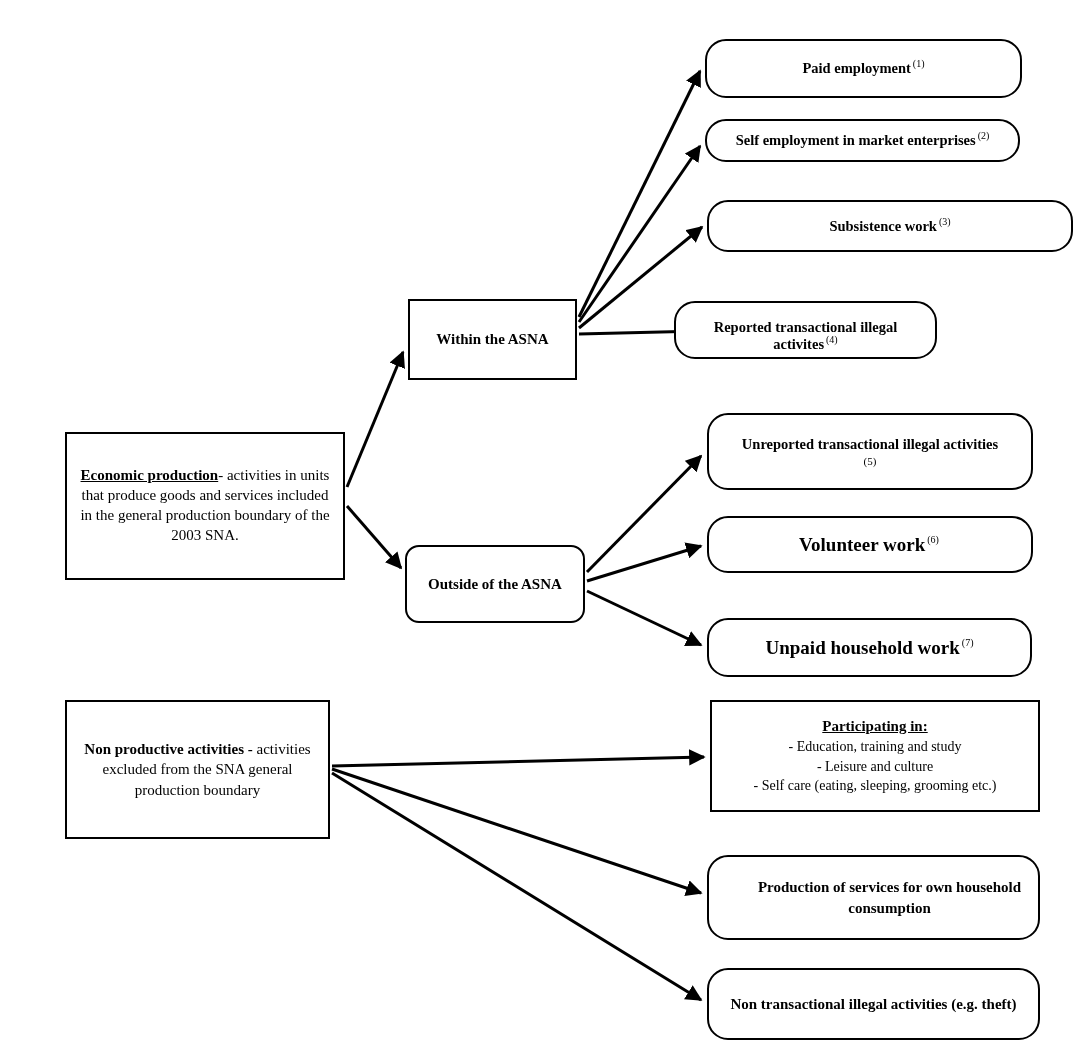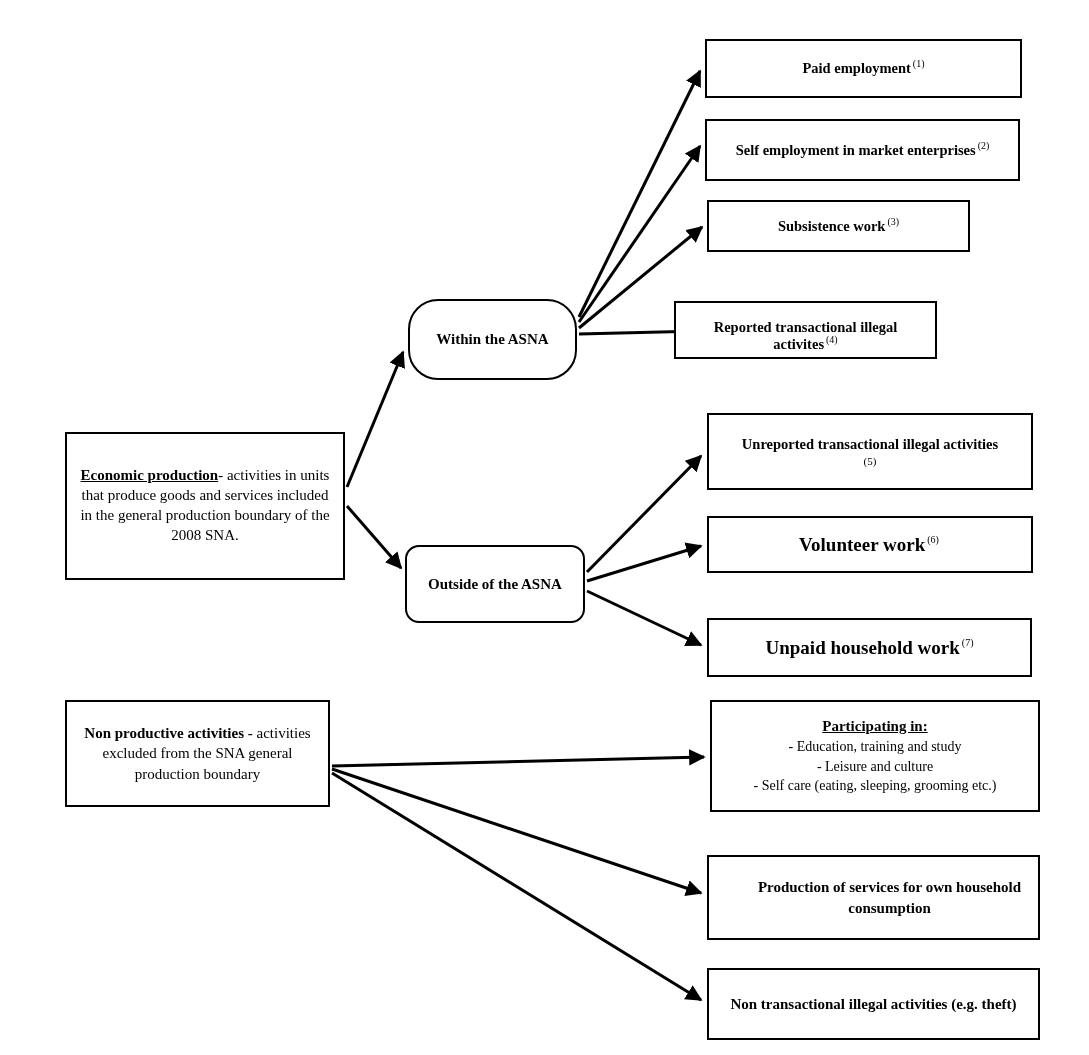--- a/index.html
+++ b/index.html
@@ -26,28 +26,28 @@
     flex-direction: column;
     align-items: center;
     justify-content: center;
     text-align: center;
     padding: 4px 10px;
   }
   .bold { font-weight: bold; }
   .lead { font-weight: bold; text-decoration: underline; }
 
   .econ       { left: 65px;  top: 432px; width: 280px; height: 148px; font-size: 15px; line-height: 1.32; }
-  .nonprod    { left: 65px;  top: 700px; width: 265px; height: 107px; font-size: 15px; line-height: 1.35; }
-  .within     { left: 408px; top: 299px; width: 169px; height: 81px;  font-size: 15px; font-weight: bold; border-radius: 30px; }
+  .nonprod    { left: 65px;  top: 700px; width: 265px; height: 139px; font-size: 15px; line-height: 1.35; }
+  .within     { left: 408px; top: 299px; width: 169px; height: 81px;  font-size: 15px; font-weight: bold; }
   .outside    { left: 405px; top: 545px; width: 180px; height: 78px;  font-size: 15px; font-weight: bold; border-radius: 14px; }
 
-  .rbox { font-weight: bold; font-size: 14.5px; }
+  .rbox { font-weight: bold; font-size: 14.5px; border-radius: 21px; }
   .paid        { left: 705px; top: 39px;  width: 317px; height: 59px; }
-  .selfemp     { left: 705px; top: 119px; width: 315px; height: 62px; }
-  .subsistence { left: 707px; top: 200px; width: 263px; height: 52px; }
+  .selfemp     { left: 705px; top: 119px; width: 315px; height: 43px; }
+  .subsistence { left: 707px; top: 200px; width: 366px; height: 52px; }
   .reported    { left: 674px; top: 301px; width: 263px; height: 58px; justify-content: flex-end; }
   .unreported  { left: 707px; top: 413px; width: 326px; height: 77px; }
   .volunteer   { left: 707px; top: 516px; width: 326px; height: 57px; font-size: 19px; padding-left: 8px; }
   .unpaid      { left: 707px; top: 618px; width: 325px; height: 59px; font-size: 19px; }
 
   .participating { left: 710px; top: 700px; width: 330px; height: 112px; font-size: 14px; line-height: 1.4; font-weight: normal; }
   .participating .ptitle { font-weight: bold; text-decoration: underline; font-size: 15px; }
   .ownhh       { left: 707px; top: 855px; width: 333px; height: 85px; font-size: 15px; line-height: 1.4; padding-left: 42px; }
   .nontrans    { left: 707px; top: 968px; width: 333px; height: 72px; font-size: 15px; }
 
@@ -76,21 +76,21 @@
       <line x1="587" y1="572" x2="701" y2="456" marker-end="url(#ah)"></line>
       <line x1="587" y1="581" x2="701" y2="546" marker-end="url(#ah)"></line>
       <line x1="587" y1="591" x2="701" y2="645" marker-end="url(#ah)"></line>
       <line x1="332" y1="766" x2="704" y2="757" marker-end="url(#ah)"></line>
       <line x1="332" y1="769" x2="701" y2="893" marker-end="url(#ah)"></line>
       <line x1="332" y1="773" x2="701" y2="1000" marker-end="url(#ah)"></line>
     </g>
   </svg>
 
   <div class="box econ">
-    <div><span class="lead">Economic production</span><span>- activities in units that produce goods and services included in the general production boundary of the 2008 SNA.</span></div>
+    <div><span class="lead">Economic production</span><span>- activities in units that produce goods and services included in the general production boundary of the 2003 SNA.</span></div>
   </div>
 
   <div class="box nonprod">
     <div><span class="bold">Non productive activities -</span> <span>activities excluded from the SNA general production boundary</span></div>
   </div>
 
   <div class="box within">
     <span>Within the ASNA</span>
   </div>
 

